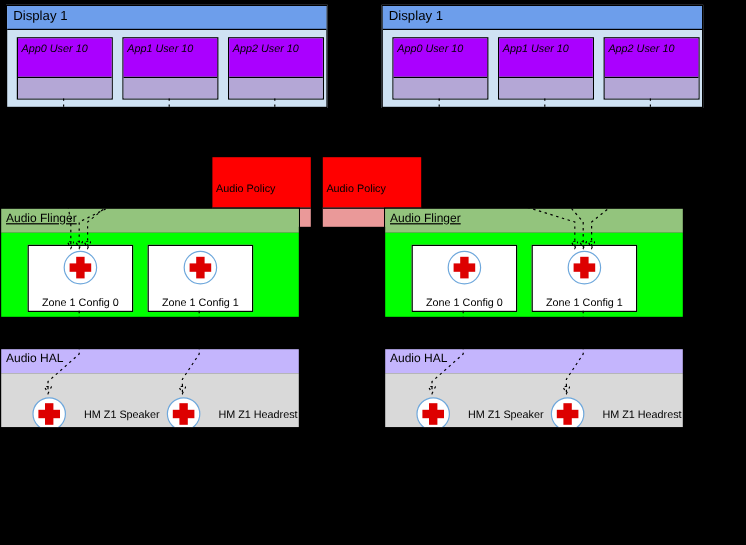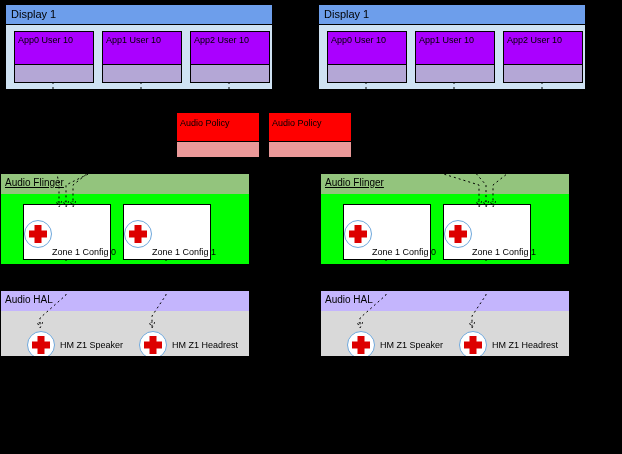--- a/index.html
+++ b/index.html
@@ -2,44 +2,44 @@
 <html><head>
 <meta charset="utf-8">
 <style>
   html,body{margin:0;padding:0;background:#000;}
   #canvas{position:relative;width:622px;height:356px;background:#000;
           font-family:"Liberation Sans",sans-serif;color:#000;overflow:hidden;}
   .box{position:absolute;border:1px solid #000;box-sizing:border-box;}
   
   .display{top:4px;width:268px;height:86px;background:#cfe2f3;}
   .display .hdr{height:20px;background:#6d9eeb;font-size:11px;padding:3px 5px;box-sizing:border-box;border-bottom:1px solid #000;}
-  .app{position:absolute;top:26px;width:80px;height:52px;border:1px solid #000;box-sizing:border-box;}
+  .app{position:absolute;top:26px;width:80px;height:52px;border:1px solid #000;box-sizing:border-box;font-style:italic;}
   .app .top{height:32px;background:#aa00ff;font-size:9px;padding:3px 3px;box-sizing:border-box;overflow:hidden;}
   .app .bot{height:18px;background:#b4a7d6;border-top:1px solid #000;box-sizing:border-box;}
   
   .policy{top:112px;width:84px;height:46px;}
-  .policy .top{height:28px;background:#ff0000;font-size:9px;padding:5px 3px;box-sizing:border-box;}
+  .policy .top{height:28px;background:#ff0000;font-size:9px;padding:21px 3px;box-sizing:border-box;margin-top:18px;}
   .policy .bot{height:16px;background:#ea9999;border-top:1px solid #000;box-sizing:border-box;}
   
   .section{width:250px;height:92px;}
   .section .hdr{height:20px;font-size:10px;padding:3px 4px;box-sizing:border-box;}
   .section .body{position:relative;height:70px;}
   .flinger .hdr{background:#93c47d;text-decoration:underline;}
   .flinger .body{background:#00ff00;}
   .hal .hdr{background:#c4b5fd;}
   .hal .body{background:#d9d9d9;}
   .zone{position:absolute;top:10px;width:88px;height:56px;background:#fff;border:1px solid #000;
-        box-sizing:border-box;display:flex;flex-direction:row;align-items:center;}
+        box-sizing:border-box;display:flex;flex-direction:column;align-items:center;}
   .zone .lbl{font-size:9px;margin-top:auto;padding-bottom:2px;white-space:nowrap;}
   .mixer{width:28px;height:28px;border-radius:50%;background:#fff;border:1px solid #6fa8dc;
          position:relative;box-sizing:border-box;flex:none;}
   .zone .mixer{margin-top:4px;}
   .mixer::before{content:"";position:absolute;left:50%;top:4px;bottom:4px;width:7px;transform:translateX(-50%);background:#dd0000;}
   .mixer::after{content:"";position:absolute;top:50%;left:4px;right:4px;height:7px;transform:translateY(-50%);background:#dd0000;}
-  .device{position:absolute;top:20px;display:flex;align-items:center;gap:5px;}
+  .device{position:absolute;top:20px;display:flex;align-items:center;gap:15px;}
   .device .lbl{font-size:9px;white-space:nowrap;}
   .ellipse{position:absolute;top:418px;width:40px;height:28px;border:1px solid #000;border-radius:50%;
            background:#cccccc;display:flex;align-items:center;justify-content:center;font-size:10px;box-sizing:border-box;}
   #wires{position:absolute;left:0;top:0;z-index:10;pointer-events:none;}
   #wires path{fill:none;stroke:#000;stroke-width:1;stroke-dasharray:2 3;}
 </style>
 </head>
 <body>
 
 <div id="canvas">

